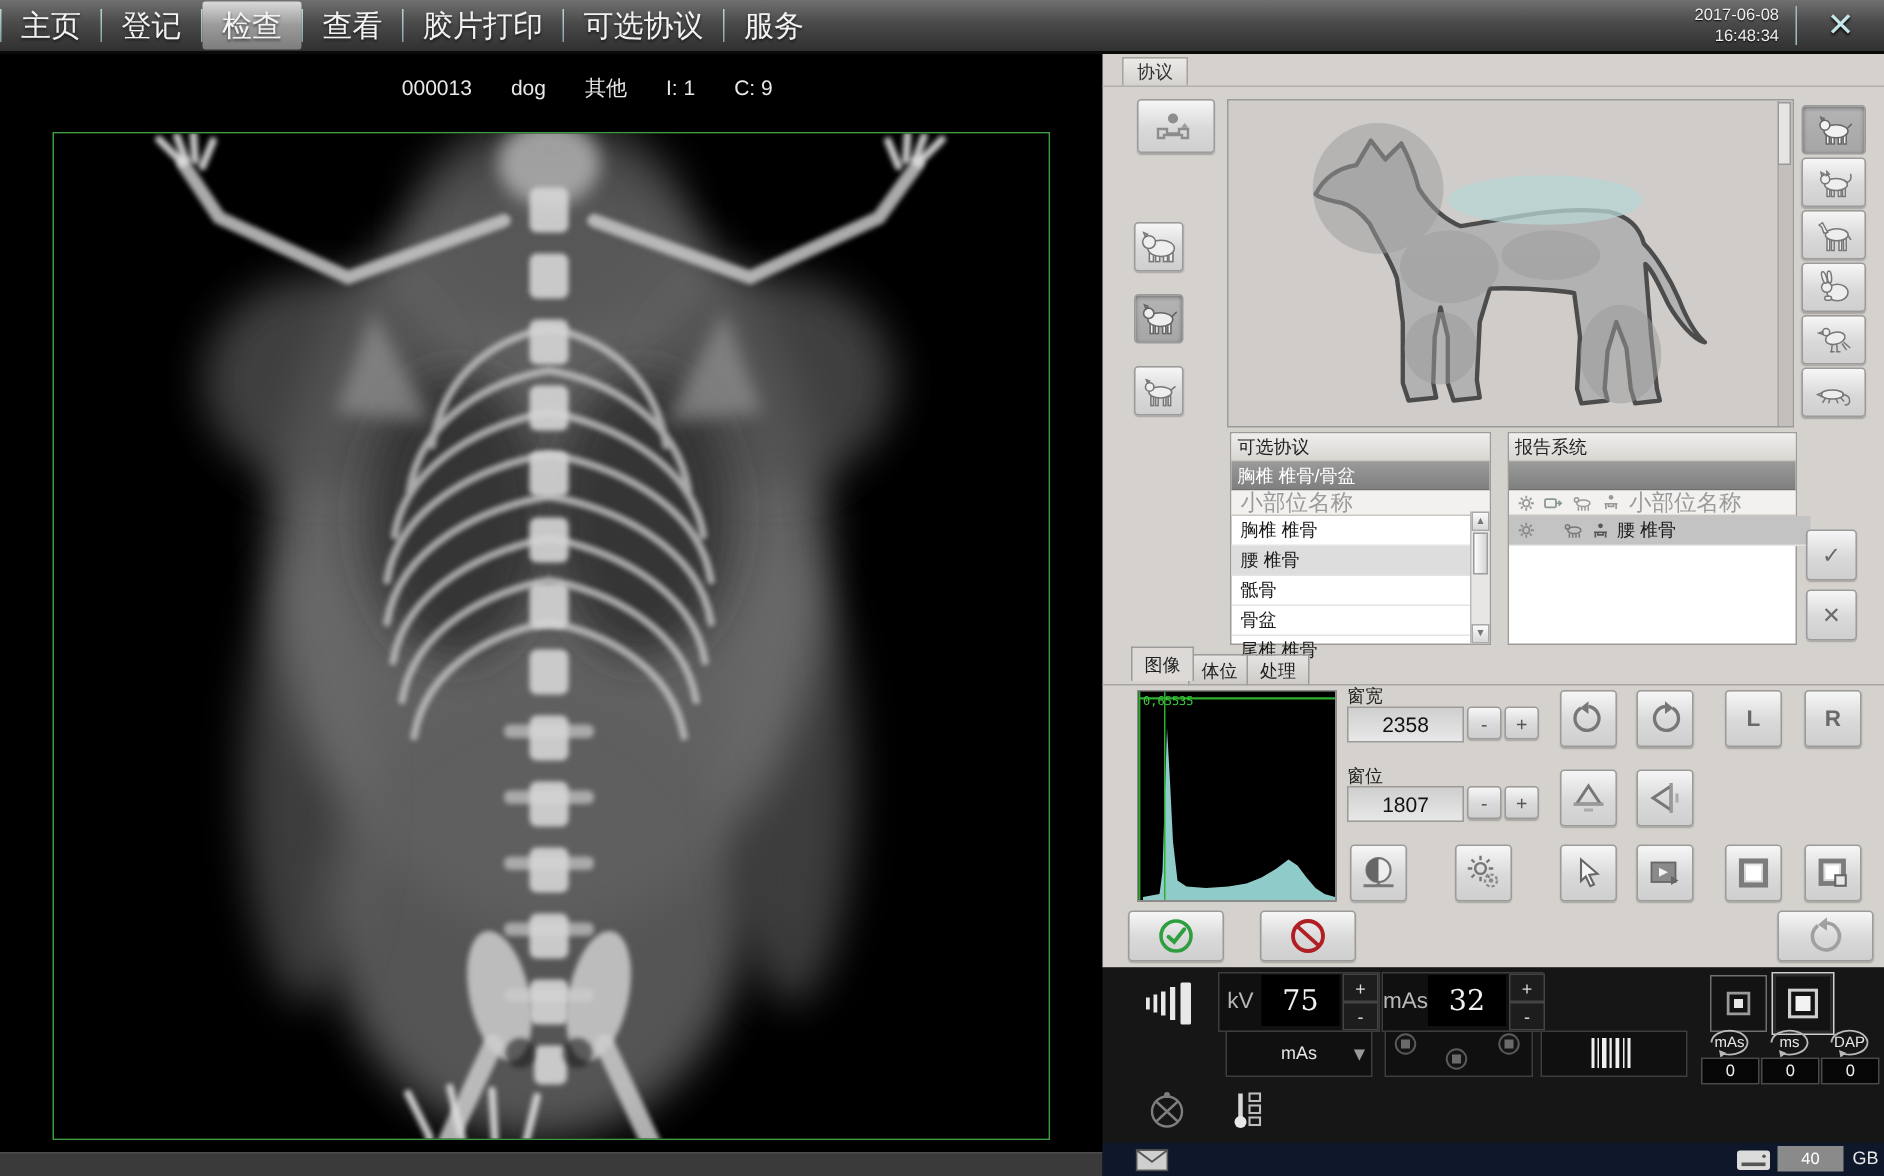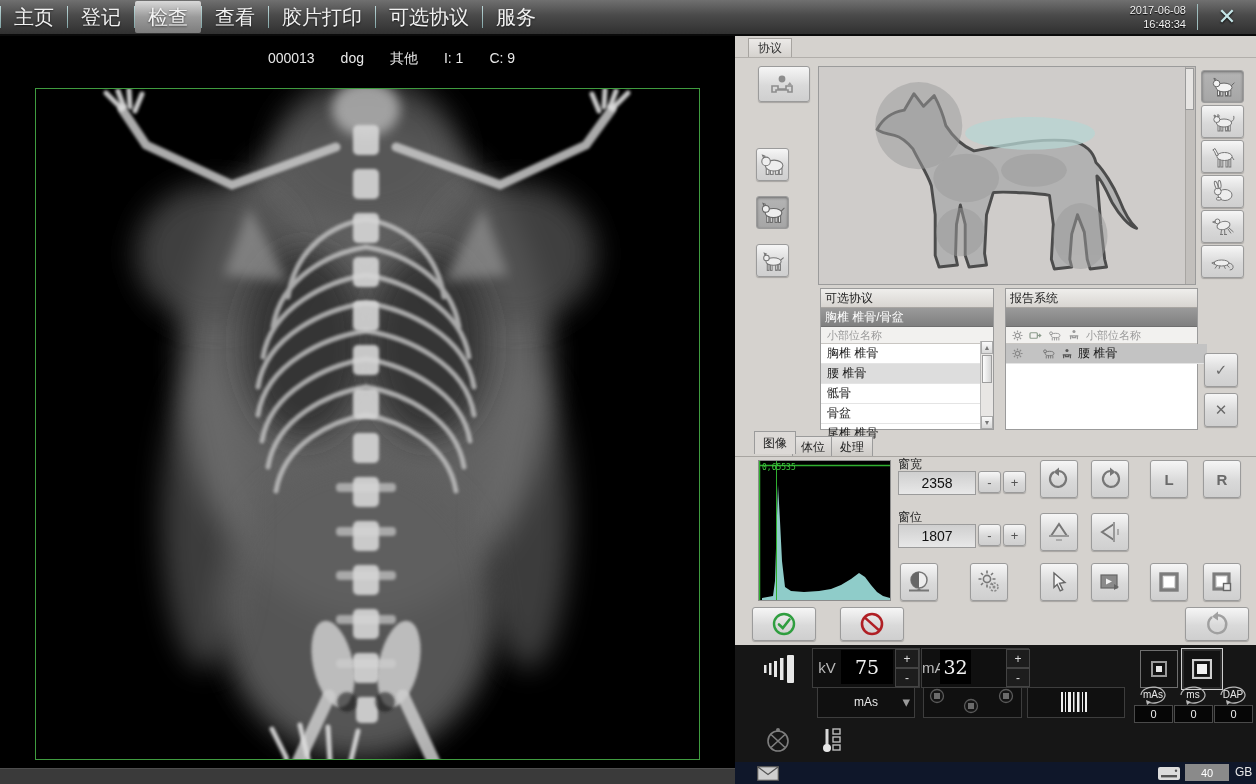--- a/index.html
+++ b/index.html
@@ -23,21 +23,21 @@
   .tabline{left:0;top:21px;width:521px;height:1px;background:#b2afab;}
   .btn{position:absolute;box-sizing:border-box;background:linear-gradient(#f6f6f6,#d9d9d9 55%,#cfcfcf);border:1px solid #9b9b9b;border-radius:3px;display:flex;align-items:center;justify-content:center;box-shadow:0 1px 1px rgba(0,0,0,.22);cursor:pointer;}
   .btn.sel{background:linear-gradient(#b4b4b4,#a6a6a6);box-shadow:inset 0 1px 3px rgba(0,0,0,.4);}
   .diagram{left:83px;top:30px;width:378px;height:219px;background:#cfccca;border:1px solid #9b9b9b;}
   .dscroll{position:absolute;right:0;top:0;width:9px;height:217px;background:#c2bfbc;border-left:1px solid #a8a5a2;}
   .dthumb{position:absolute;right:1px;top:1px;width:7px;height:40px;background:#e6e4e2;border:1px solid #9a9a9a;}
   
   .list{position:absolute;border:1px solid #9b9b9b;background:#fff;font-size:12px;}
   .lhead{height:18px;background:linear-gradient(#efeeec,#d8d5d1);border-bottom:1px solid #a9a6a2;color:#222;display:flex;align-items:center;padding:0 4px;}
   .lgroup{height:18px;background:linear-gradient(#9a9a9a,#7f7f7f);color:#fff;display:flex;align-items:center;padding:0 4px;border-bottom:1px solid #6f6f6f;}
-  .lcol{height:16px;background:#f2f1ef;border-bottom:1px solid #c9c6c2;color:#9a9a9a;font-size:11px;display:flex;align-items:center;padding:0 6px;gap:6px;}
+  .lcol{height:16px;background:#f2f1ef;border-bottom:1px solid #c9c6c2;color:#9a9a9a;font-size:15px;display:flex;align-items:center;padding:0 6px;gap:6px;}
   .lrow{height:19px;display:flex;align-items:center;padding:0 6px;border-bottom:1px solid #e4e4e4;color:#1a1a1a;cursor:pointer;gap:5px;}
   .lrow.sel{background:#dddddd;}
   .vscroll{position:absolute;top:52px;right:0;bottom:0;width:12px;background:#e8e6e4;border-left:1px solid #bbb;font-size:7px;color:#777;}
   .sarrow{height:11px;display:flex;align-items:center;justify-content:center;background:linear-gradient(#fafafa,#d8d8d8);border:1px solid #aaa;cursor:pointer;}
   .sthumb{margin:1px;height:26px;background:linear-gradient(90deg,#fdfdfd,#d5d5d5);border:1px solid #9d9d9d;}
   
   .tab{position:absolute;height:20px;padding:0 8px;font-size:12px;color:#222;background:linear-gradient(#e6e4e2,#ccc9c5);border:1px solid #9b9b9b;border-bottom:none;display:flex;align-items:center;cursor:pointer;}
   .tab.sel{background:#dcd9d6;height:22px;z-index:2;}
   .tabrow-line{left:0;top:420px;width:521px;height:1px;background:#a8a5a1;}
   .histo{left:23px;top:424px;width:133px;height:141px;background:#404040;border:1px solid #8c8c8c;}
@@ -566,21 +566,21 @@
 
   <div class="gbox" style="left:77px;top:3px;width:106px;height:38px;">
     <div class="glab" style="position:absolute;left:0;top:0;width:28px;height:36px;">kV</div>
     <div class="gval" style="position:absolute;left:28px;top:1px;width:52px;height:34px;">75</div>
     <div class="pmD" style="left:82px;top:0px;">+</div>
     <div class="pmD" style="left:82px;top:19px;">-</div>
   </div>
 
   <div class="gbox" style="left:186px;top:3px;width:106px;height:38px;">
     <div class="glab" style="position:absolute;left:0;top:0;width:30px;height:36px;">mAs</div>
-    <div class="gval" style="position:absolute;left:18px;top:1px;width:31px;height:34px;">32</div>
+    <div class="gval" style="position:absolute;left:30px;top:1px;width:52px;height:34px;">32</div>
     <div class="pmD" style="left:84px;top:0px;">+</div>
     <div class="pmD" style="left:84px;top:19px;">-</div>
   </div>
 
   <div class="gbox" style="left:82px;top:42px;width:96px;height:29px;cursor:pointer;">
     <div class="glab" style="position:absolute;left:0;top:0;width:96px;height:27px;color:#e6e6e6;font-size:12px;">mAs</div>
     <div class="glab" style="position:absolute;right:4px;top:0;height:27px;color:#9a9a9a;">▾</div>
   </div>
 
   <div class="gbox" style="left:188px;top:42px;width:97px;height:29px;">

